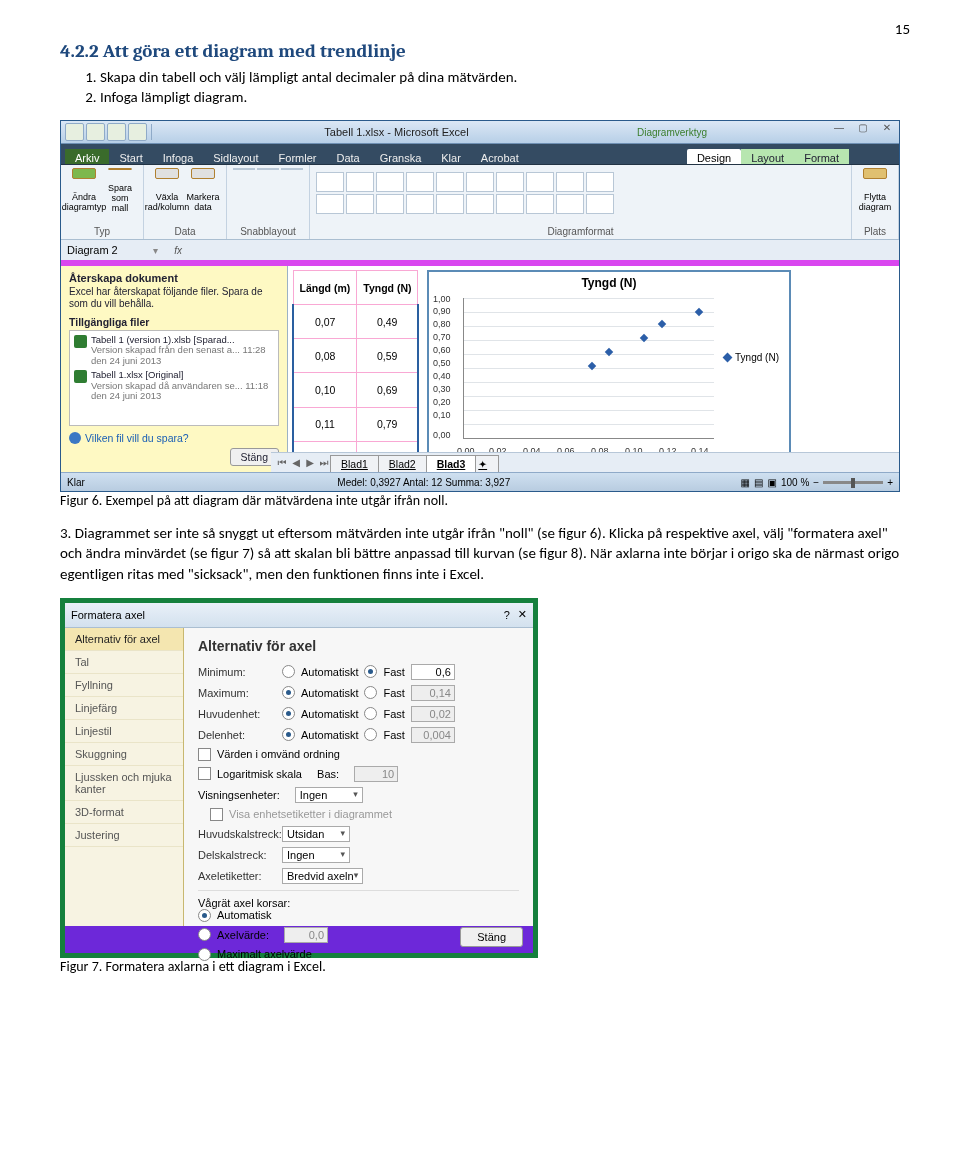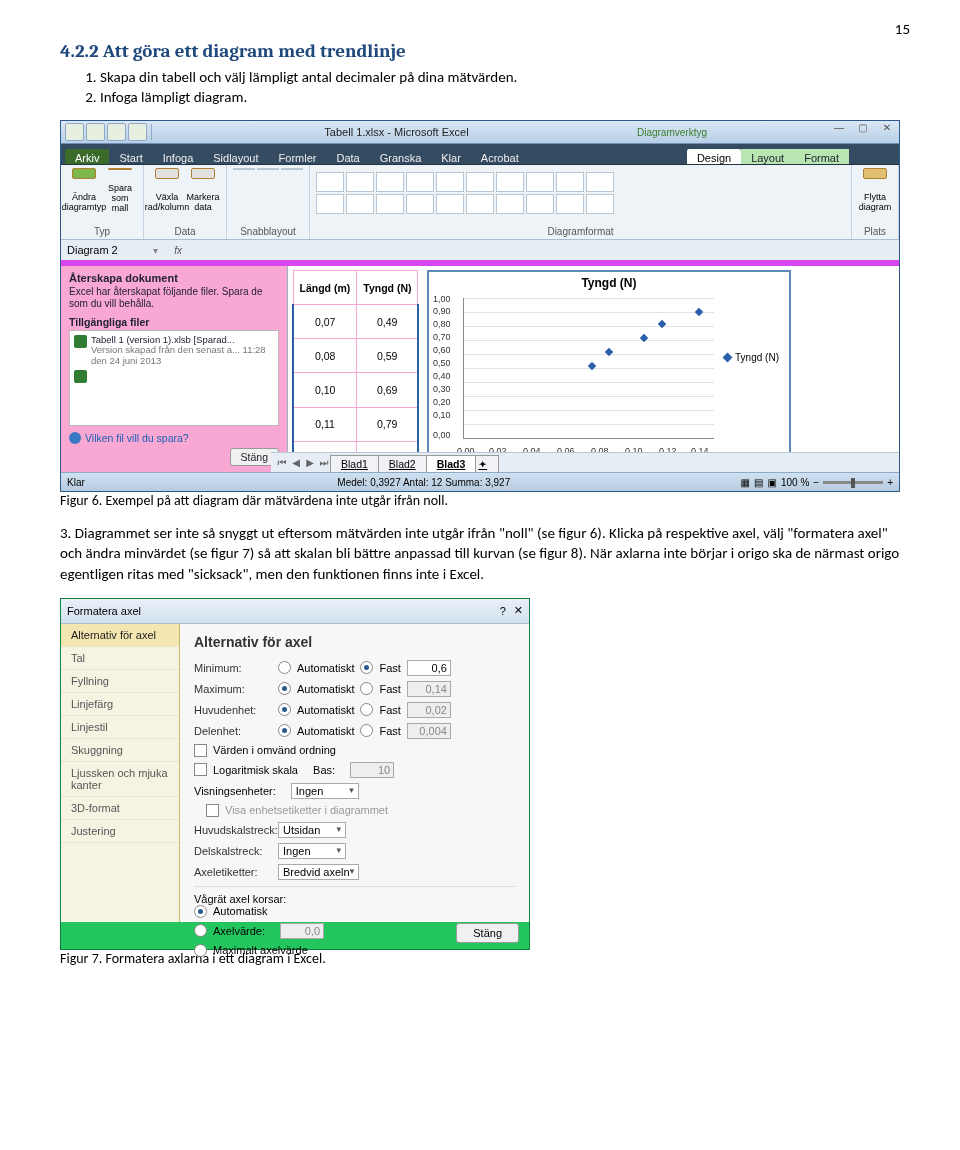--- a/index.html
+++ b/index.html
@@ -61,21 +61,21 @@
   .lgroup { flex: 1; }
 
   .namebox-row {
     height: 20px; display: flex; align-items: center; background: #e6edf5; border-bottom: 6px solid #d946ef;
   }
   .namebox { width: 80px; padding: 0 6px; font-size: 11px; }
   .fx { width: 20px; text-align: center; font-style: italic; color: #555; }
 
   .workspace { display: flex; height: 210px; }
   .recpanel {
-    width: 210px; background: #f9a8d4; border-right: 1px solid #9cb2c5;
+    width: 210px; background: #fef9c3; border-right: 1px solid #9cb2c5;
     padding: 6px 8px; font-size: 10.5px; color: #223;
   }
   .recpanel h4 { margin: 0 0 2px 0; font-size: 11px; font-weight: bold; }
   .recpanel p { margin: 0 0 6px 0; font-size: 10px; line-height: 1.2; }
   .filelist { background: #fff; border: 1px solid #bbb; font-size: 9.5px; padding: 2px; height: 90px; }
   .fitem { display: flex; gap: 4px; padding: 2px; }
   .xlic { width: 13px; height: 13px; background: #2f7d32; border-radius: 2px; flex: none; }
   .fitem-txt { line-height: 1.1; }
   .question { color: #1a5fb4; margin-top: 6px; display: flex; align-items: center; gap: 4px; }
   .question .qic { width: 12px; height: 12px; background: #3b78c4; border-radius: 50%; }
@@ -120,22 +120,22 @@
     font-size: 10px; border-top: 1px solid #8faac8; padding: 0 6px;
   }
   .statusbar .sleft { width: 40px; }
   .statusbar .smid { flex: 1; text-align: center; }
   .statusbar .sright { display: flex; align-items: center; gap: 4px; }
   .zmslider { width: 60px; height: 3px; background: #888; position: relative; }
   .zmslider::after { content: ''; position: absolute; left: 28px; top: -3px; width: 4px; height: 10px; background: #555; }
 
   
   .dlg {
-    width: 468px; height: 350px; border: 1px solid #15803d;
-    background: #22c55e; font-size: 11px; font-family: "Segoe UI", Tahoma, sans-serif;
+    width: 468px; height: 350px; border: 5px solid #15803d;
+    background: #6d28d9; font-size: 11px; font-family: "Segoe UI", Tahoma, sans-serif;
     position: relative;
   }
   .dlg-title {
     height: 24px; background: linear-gradient(#e9f0f8,#d3e1ee);
     display: flex; align-items: center; padding: 0 6px;
     border-bottom: 1px solid #aabed1;
   }
   .dlg-title span:first-child { flex: 1; }
   .dlg-body { display: flex; height: 298px; }
   .dlg-side { width: 118px; background: #f7f3e2; border-right: 1px solid #c8b870; }
@@ -294,20 +294,25 @@
           <div class="fitem">
             <span class="xlic"></span>
             <div class="fitem-txt">
                 <div>Tabell 1 (version 1).xlsb [Sparad...</div>
                 <div style="color:#777">Version skapad från den senast a...
 11:28 den 24 juni 2013</div>
               </div>
           </div>
           <div class="fitem">
             <span class="xlic"></span>
+            <div class="fitem-txt">
+                <div>Tabell 1.xlsx [Original]</div>
+                <div style="color:#777">Version skapad då användaren se...
+11:18 den 24 juni 2013</div>
+              </div>
           </div>
         </div>
         <div class="question">
             <span class="qic"></span>
             <span>Vilken fil vill du spara?</span>
           </div>
         <div class="stangbtn">Stäng</div>
       </div>
 
       <div class="sheets">

